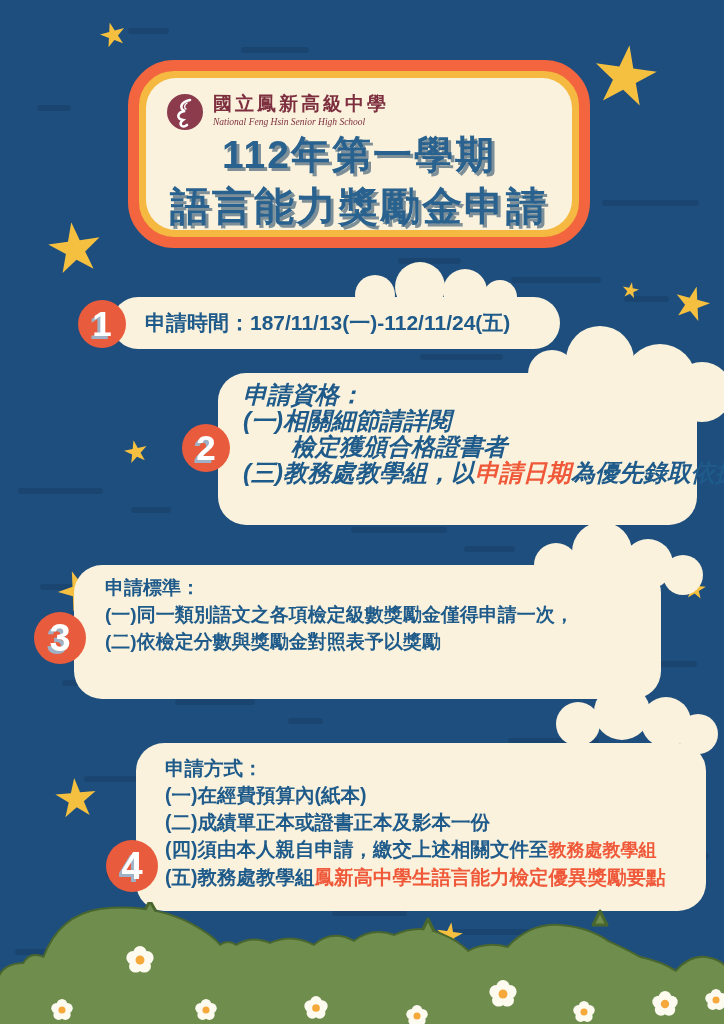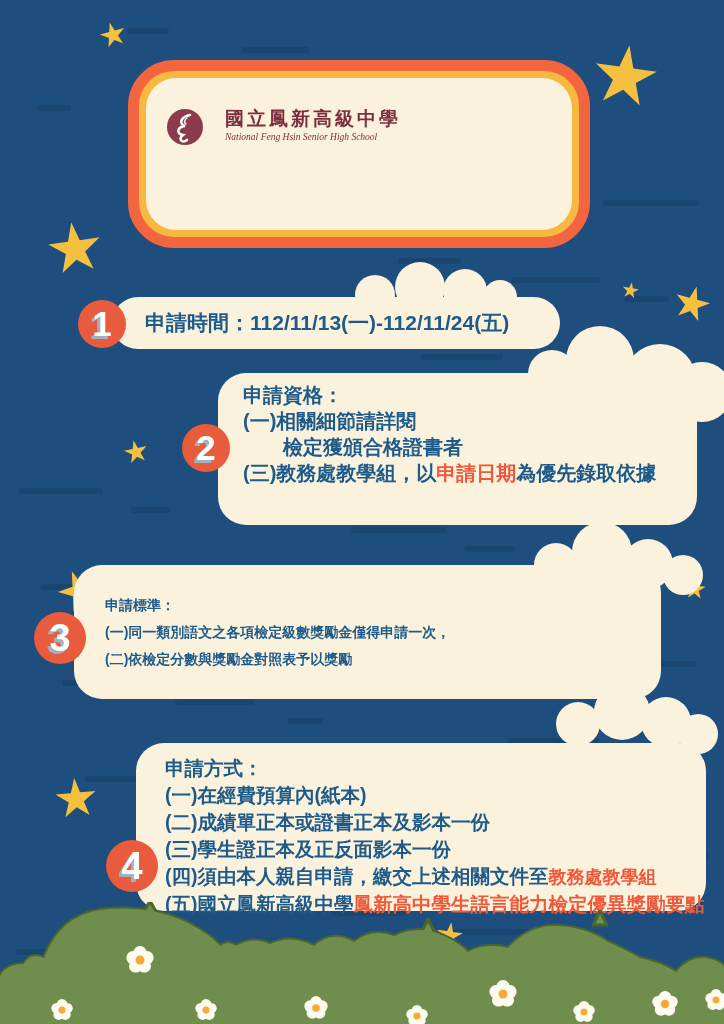--- a/index.html
+++ b/index.html
@@ -16,21 +16,21 @@
     clip-path:polygon(50% 0%,61% 35%,98% 35%,68% 57%,79% 91%,50% 70%,21% 91%,32% 57%,2% 35%,39% 35%);
   }
   
   .cloud-svg{position:absolute;left:0;top:0;z-index:2;}
   
   .title-box{
     position:absolute;left:128px;top:60px;width:462px;height:188px;box-sizing:border-box;
     background:#F5B840;border:11px solid #F2653E;border-radius:46px;padding:7px;z-index:3;
   }
   .title-inner{width:100%;height:100%;background:#FAF2DC;border-radius:30px;position:relative;}
-  .logo-row{position:absolute;left:20px;top:30px;display:flex;gap:21px;align-items:flex-start;}
+  .logo-row{position:absolute;left:20px;top:15px;display:flex;gap:9px;align-items:flex-start;}
   .school-zh{
     font-family:"Liberation Serif","DejaVu Serif",serif;font-weight:700;
     font-size:19px;letter-spacing:3px;color:#7E2F3F;line-height:22px;
   }
   .school-en{
     font-family:"Liberation Serif","DejaVu Serif",serif;font-style:italic;
     font-size:9.5px;color:#7E2F3F;margin-top:2px;
   }
   .headline{
     position:absolute;left:0;top:52px;width:100%;text-align:center;
@@ -149,48 +149,51 @@
         <svg width="38" height="38" viewBox="0 0 38 38">
           <circle cx="19" cy="19" r="18" fill="#8C3B4D"></circle>
           <path d="M24 7 C14 9 13 16 19 18 C11 19 10 26 17 27 C12 31 16 36 21 32" fill="none" stroke="#FFFFFF" stroke-width="2.6" stroke-linecap="round"></path>
           <path d="M21 10 C18 12 18 15 20 16" fill="none" stroke="#FFFFFF" stroke-width="1.4" stroke-linecap="round"></path>
         </svg>
         <div>
           <div class="school-zh">國立鳳新高級中學</div>
           <div class="school-en">National Feng Hsin Senior High School</div>
         </div>
       </div>
+      <div class="headline">
+        <div class="l1">112年第一學期</div>
+        <div class="l2">語言能力獎勵金申請</div>
+      </div>
     </div>
   </div>
 
   <div id="sections">
       <div class="section-box" style="left: 112px; top: 297px; width: 448px; height: 52px; padding: 0px 0px 0px 33px; border-radius: 26px; font-size: 21px; line-height: 52px;">
-        <div class="section-line"><span class="seg">申請時間：112/11/13(一)-112/11/24(五)</span></div>
+        <div class="section-line"><span class="seg">申請時間：187/11/13(一)-112/11/24(五)</span></div>
       </div>
       <div class="badge" style="left: 78px; top: 300px; width: 48px; height: 48px; font-size: 35px;">1</div>
-      <div class="section-box" style="left: 218px; top: 373px; width: 479px; height: 152px; padding: 9px 14px 0px 25px; border-radius: 28px; font-size: 20px; line-height: 26px;">
+      <div class="section-box" style="left: 218px; top: 373px; width: 479px; height: 152px; padding: 9px 14px 0px 25px; border-radius: 28px; font-size: 24px; line-height: 26px; font-style: italic;">
         <div class="section-line"><span class="seg">申請資格：</span></div>
         <div class="section-line"><span class="seg">(一)相關細節請詳閱</span></div>
         <div class="section-line"><span class="seg">　　檢定獲頒合格證書者</span></div>
         <div class="section-line"><span class="seg">(三)教務處教學組，以</span><span class="seg hl">申請日期</span><span class="seg">為優先錄取依據</span></div>
       </div>
       <div class="badge" style="left: 182px; top: 424px; width: 48px; height: 48px; font-size: 35px;">2</div>
-      <div class="section-box" style="left: 74px; top: 565px; width: 587px; height: 134px; padding: 27px 12px 0px 31px; border-radius: 28px; font-size: 14px; line-height: 27px;">
+      <div class="section-box" style="left: 74px; top: 565px; width: 587px; height: 134px; padding: 9px 12px 0px 31px; border-radius: 28px; font-size: 19px; line-height: 27px;">
         <div class="section-line"><span class="seg">申請標準：</span></div>
         <div class="section-line"><span class="seg">(一)同一類別語文之各項檢定級數獎勵金僅得申請一次，</span></div>
         <div class="section-line"><span class="seg">(二)依檢定分數與獎勵金對照表予以獎勵</span></div>
       </div>
       <div class="badge" style="left: 34px; top: 612px; width: 52px; height: 52px; font-size: 38px;">3</div>
       <div class="section-box" style="left: 136px; top: 743px; width: 570px; height: 168px; padding: 12px 8px 16px 29px; border-radius: 28px; font-size: 19.5px; line-height: 27px;">
         <div class="section-line"><span class="seg">申請方式：</span></div>
         <div class="section-line"><span class="seg">(一)在經費預算內(紙本)</span></div>
         <div class="section-line"><span class="seg">(二)成績單正本或證書正本及影本一份</span></div>
-        <div class="section-line"><span class="seg">(三)學生證正本及正反面影本一份</span></div>
         <div class="section-line"><span class="seg">(四)須由本人親自申請，繳交上述相關文件至</span><span class="seg hl big">教務處教學組</span></div>
-        <div class="section-line"><span class="seg">(五)國立鳳新高級中學</span><span class="seg hl">鳳新高中學生語言能力檢定優異獎勵要點</span></div>
+        <div class="section-line"><span class="seg">(五)教務處教學組</span><span class="seg hl">鳳新高中學生語言能力檢定優異獎勵要點</span></div>
       </div>
       <div class="badge" style="left: 106px; top: 840px; width: 52px; height: 52px; font-size: 38px;">4</div>
     </div>
 
   <svg class="bushes" width="724" height="122" viewBox="0 0 724 122">
     <path d="M0,74 Q6,62 24,62 Q30,50 44,56 Q60,14 100,8 Q150,2 190,22 Q212,34 220,44
              Q228,38 236,44 Q252,34 270,42 Q292,32 314,44 Q332,28 354,40
              Q372,26 394,34 Q420,22 444,34 Q458,40 468,50
              Q486,40 508,46 Q530,22 560,24 Q588,26 608,40
              Q626,48 640,56 Q660,60 676,70 Q690,54 706,56 Q718,58 724,64

